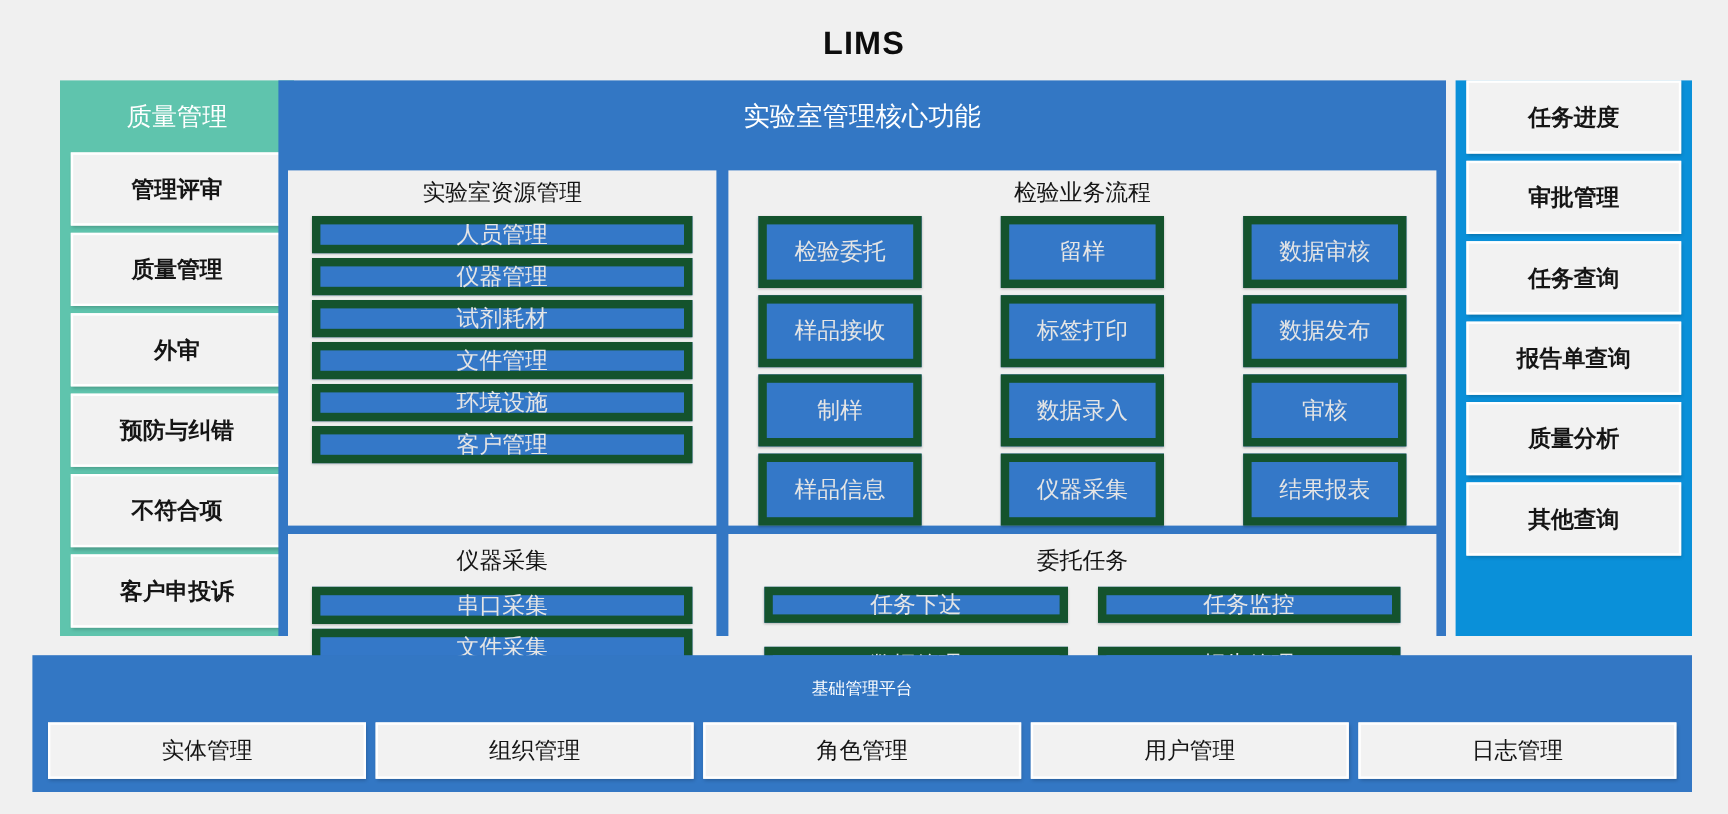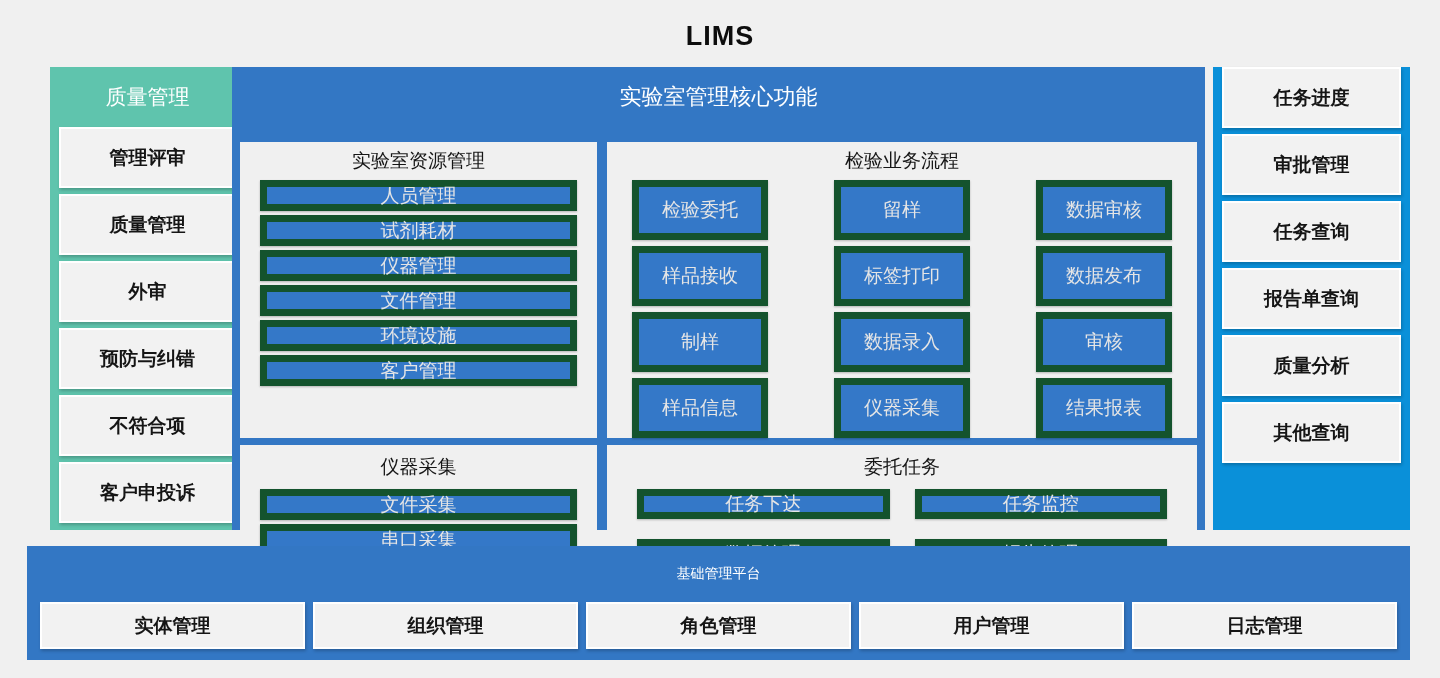--- a/index.html
+++ b/index.html
@@ -36,21 +36,21 @@
          padding:0 25px;row-gap:6px;}
   .pgrid .bar{height:60px;}
   .dgrid{display:grid;grid-template-columns:1fr 1fr;gap:20px 25px;padding:0 30px;}
   .dgrid .bar{height:30px;}
 
   
   .platform{position:absolute;left:27px;top:546px;width:1383px;height:114px;
             background:#3377c4;}
   .platform-title{height:56px;display:flex;align-items:center;justify-content:center;
                   color:#ffffff;font-size:14px;}
-  .platform-items{display:flex;gap:8px;padding:0 13px;font-weight:bold;}
+  .platform-items{display:flex;gap:8px;padding:0 13px;}
   .pitem{flex:1;height:47px;background:#f2f2f2;border:2px solid #ffffff;box-sizing:border-box;
          box-shadow:1px 2px 3px rgba(0,0,0,.22);display:flex;align-items:center;
          justify-content:center;font-size:19px;color:#151515;}
 </style>
 </head>
 <body>
 
 <div class="page">
 
   <div class="title">LIMS</div>
@@ -68,22 +68,22 @@
   </section>
 
   <section class="panel panel-core">
     <div class="panel-head">实验室管理核心功能</div>
     <div class="core-grid">
 
       <div class="sub">
         <div class="sub-title">实验室资源管理</div>
         <div class="bars">
           <div class="bar">人员管理</div>
+          <div class="bar">仪器管理</div>
           <div class="bar">试剂耗材</div>
-          <div class="bar">仪器管理</div>
           <div class="bar">文件管理</div>
           <div class="bar">环境设施</div>
           <div class="bar">客户管理</div>
         </div>
       </div>
 
       <div class="sub">
         <div class="sub-title">检验业务流程</div>
         <div class="pgrid">
           <div class="bar">检验委托</div>
@@ -97,22 +97,22 @@
           <div class="bar">审核</div>
           <div class="bar">样品信息</div>
           <div class="bar">仪器采集</div>
           <div class="bar">结果报表</div>
         </div>
       </div>
 
       <div class="sub sub-bottom">
         <div class="sub-title">仪器采集</div>
         <div class="bars">
+          <div class="bar">串口采集</div>
           <div class="bar">文件采集</div>
-          <div class="bar">串口采集</div>
         </div>
       </div>
 
       <div class="sub sub-bottom">
         <div class="sub-title">委托任务</div>
         <div class="dgrid">
           <div class="bar">任务下达</div>
           <div class="bar">任务监控</div>
           <div class="bar">数据管理</div>
           <div class="bar">报告管理</div>

